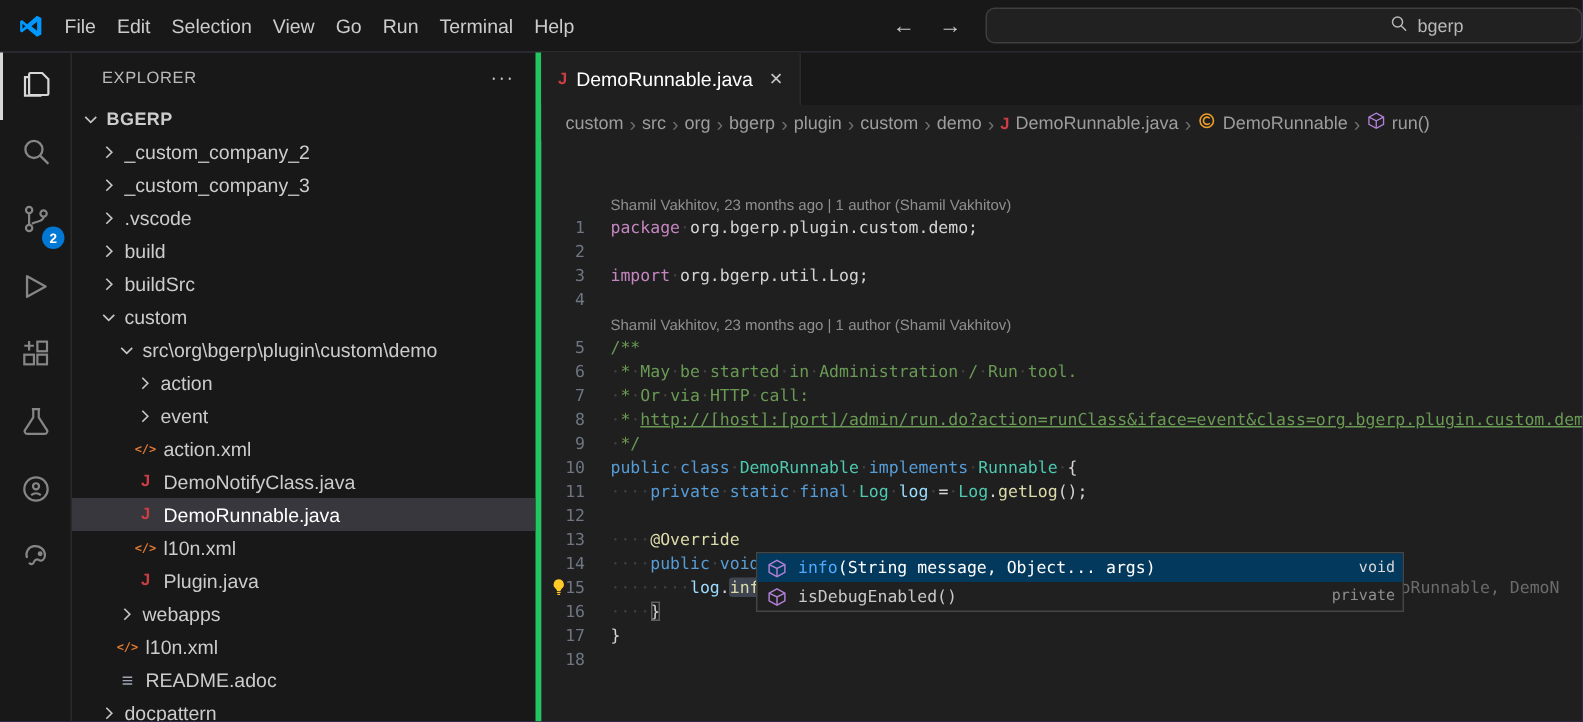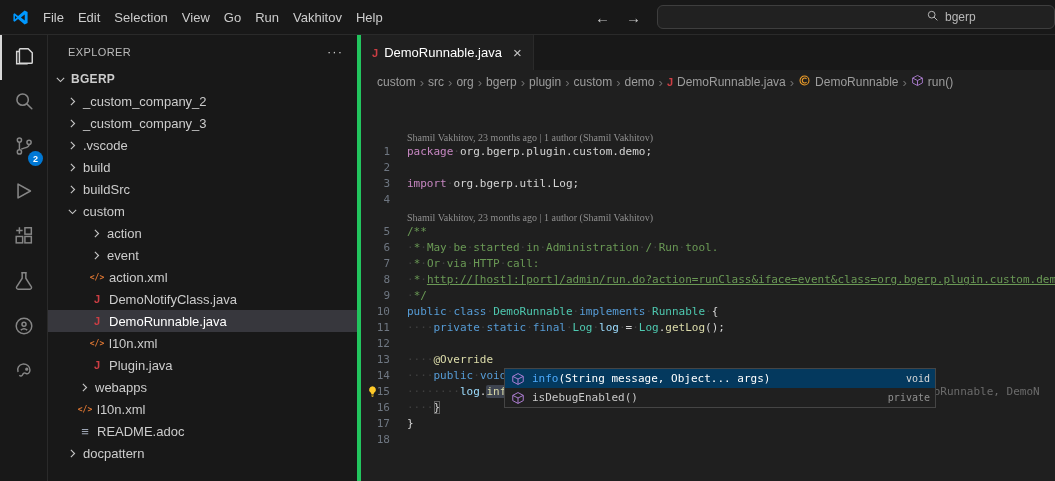--- a/index.html
+++ b/index.html
@@ -53,21 +53,21 @@
   .breadcrumbs{height:24px;flex:none;display:flex;align-items:center;padding-left:16px;font-size:12px;color:#9d9d9d;background:#1f1f1f;white-space:nowrap;overflow:hidden}
   .crumb{display:flex;align-items:center;gap:4px;cursor:pointer}
   .crumb-sep{color:#6e6e6e;margin:0 4px;font-size:13px}
   .crumb svg{width:13px;height:13px}
 
   
   .code{flex:1;position:relative;font-family:"DejaVu Sans Mono",monospace;font-size:11px;line-height:16px;white-space:pre;overflow:hidden;padding-top:2px}
   .line{height:16px;display:flex;position:relative}
   .ln{width:46px;flex:none;text-align:right;padding-right:17px;color:#6e7681}
   .lcontent{flex:none;white-space:pre}
-  .line.lens .lcontent{font-family:Liberation Serif, serif;font-size:10px;color:#8f8f8f;padding-top:2px;cursor:pointer}
+  .line.lens .lcontent{font-family:Liberation Sans, sans-serif;font-size:10px;color:#8f8f8f;padding-top:2px;cursor:pointer}
   .tk-kw{color:#569cd6}
   .tk-kw2{color:#c586c0}
   .tk-type{color:#4ec9b0}
   .tk-fn{color:#dcdcaa}
   .tk-var{color:#9cdcfe}
   .tk-str{color:#ce9178}
   .tk-com{color:#6a9955}
   .tk-lnk{color:#6a9955;text-decoration:underline}
   .tk-ann{color:#dcdcaa}
   .tk-txt{color:#d4d4d4}
@@ -101,21 +101,21 @@
           <path fill="#0098ff" d="M17.8 2.2 22 4.3v15.4l-4.2 2.1L8.6 14l-4.9 3.9L2 16.8V7.2l1.7-1.1L8.6 10l9.2-7.8Zm.2 5.6-5.4 4.2 5.4 4.2V7.8ZM4.2 9.7v4.6L7 12 4.2 9.7Z"></path>
         </svg>
       </span>
     <nav class="menubar" id="menubar">
         <span class="menu-item">File</span>
         <span class="menu-item">Edit</span>
         <span class="menu-item">Selection</span>
         <span class="menu-item">View</span>
         <span class="menu-item">Go</span>
         <span class="menu-item">Run</span>
-        <span class="menu-item">Vakhitov</span>
+        <span class="menu-item">Terminal</span>
         <span class="menu-item">Help</span>
       </nav>
     <div class="nav-arrows">
       <span>←</span>
       <span>→</span>
     </div>
     <div class="command-center">
       <span><svg viewBox="0 0 24 24">
             <circle cx="10.5" cy="10.5" r="6.2" fill="none" stroke="currentColor" stroke-width="1.8"></circle>
             <path d="M15 15l5.5 5.5" stroke="currentColor" stroke-width="1.8" stroke-linecap="round"></path>
@@ -234,20 +234,28 @@
             </span>
             <span class="tlabel">buildSrc</span>
           </div>
           <div class="trow" style="padding-left: 16px;">
             <span class="chev open">
               <svg viewBox="0 0 16 16" fill="none" stroke="currentColor" stroke-width="1.4">
                 <path d="M6 3.5 10.5 8 6 12.5"></path>
               </svg>
             </span>
             <span class="tlabel">custom</span>
+          </div>
+          <div class="trow" style="padding-left: 28px;">
+            <span class="chev open">
+              <svg viewBox="0 0 16 16" fill="none" stroke="currentColor" stroke-width="1.4">
+                <path d="M6 3.5 10.5 8 6 12.5"></path>
+              </svg>
+            </span>
+            <span class="tlabel">src\org\bgerp\plugin\custom\demo</span>
           </div>
           <div class="trow" style="padding-left: 40px; text-align: center;">
             <span class="chev ">
               <svg viewBox="0 0 16 16" fill="none" stroke="currentColor" stroke-width="1.4">
                 <path d="M6 3.5 10.5 8 6 12.5"></path>
               </svg>
             </span>
             <span class="tlabel">action</span>
           </div>
           <div class="trow" style="padding-left: 40px;">

